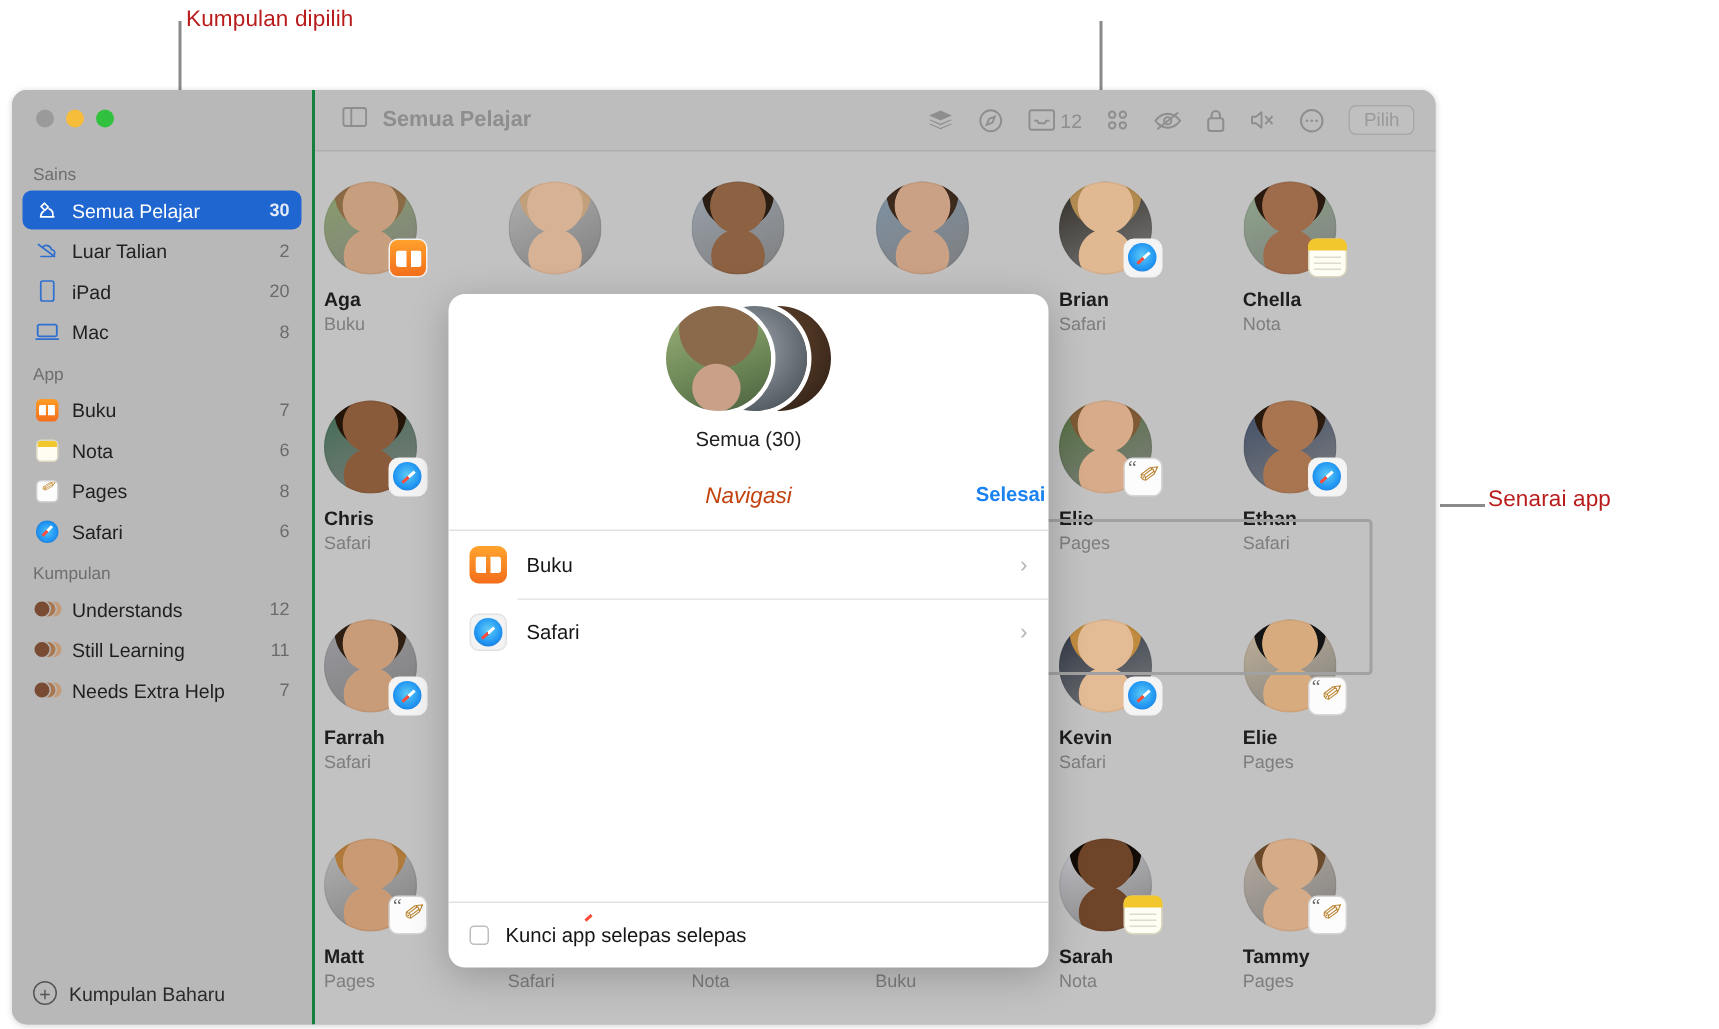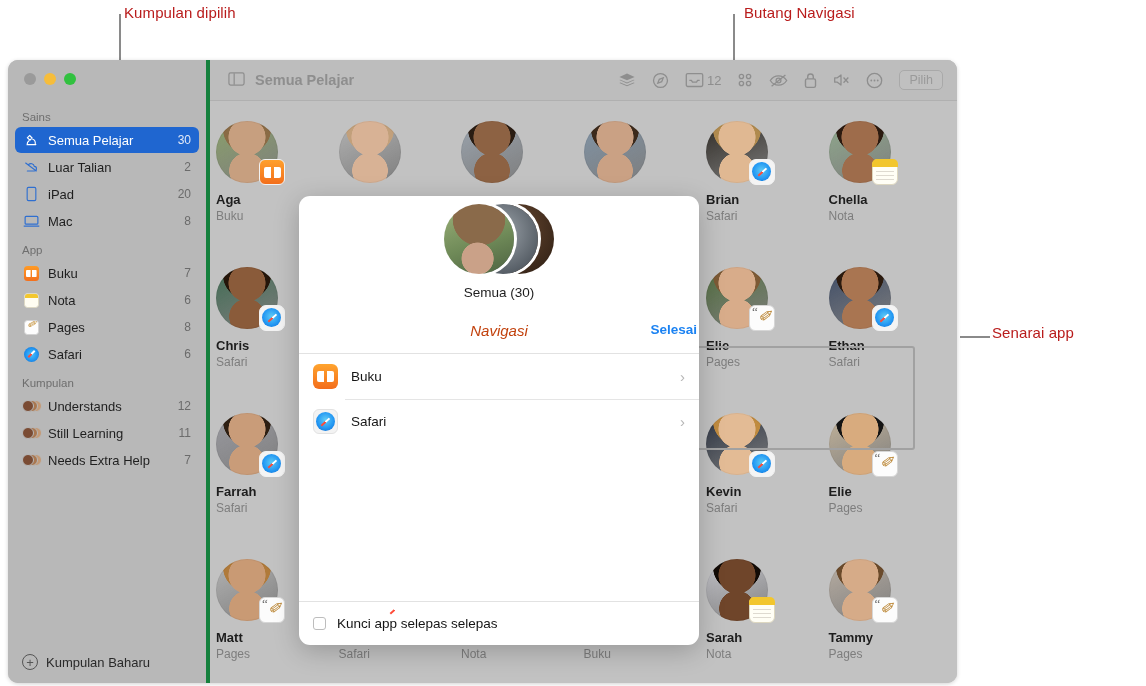--- a/index.html
+++ b/index.html
@@ -33,21 +33,21 @@
     overflow: hidden;
     background: #b9b9b9;
     box-shadow: 0 1px 4px rgba(0,0,0,0.18);
   }
 
   
   #sidebar {
     position: absolute; left: 0; top: 0;
     width: 202px; height: 100%;
     background: #b8b8b8;
-    border-right: 4px solid #15803d;
+    border-right: 2px solid #15803d;
   }
   #traffic-lights {
     position: absolute; left: 16px; top: 13px;
     display: flex; gap: 8px;
   }
   .tl { width: 12px; height: 12px; border-radius: 50%; }
   .tl.red   { background: #9a9a9a; }
   .tl.amber { background: #f6bd3b; }
   .tl.green { background: #31c13f; }
 
@@ -65,21 +65,21 @@
     font-size: 13px; color: #1f1f1f;
   }
   .sb-row.active { background: #1f66d0; color: #ffffff; }
   .sb-icon {
     width: 18px; height: 18px; margin-right: 8px;
     display: flex; align-items: center; justify-content: center;
     flex: 0 0 18px;
   }
   .sb-label { flex: 1 1 auto; white-space: nowrap; overflow: hidden; }
   .sb-count { font-size: 12px; color: #6b6b6b; }
-  .sb-row.active .sb-count { color: #e2e9f7; }
+  .sb-row.active .sb-count { color: #e2e9f7; font-weight: bold; }
 
   
   .tile { width: 15px; height: 15px; border-radius: 3.5px; display:block; }
   .tile-books { background: linear-gradient(#ff9b25, #f3701d); position: relative; }
   .tile-books::after {
     content: ""; position: absolute; left: 2px; top: 4px;
     width: 11px; height: 7px; border-radius: 1px;
     background:
       linear-gradient(#fff,#fff) left/4.6px 100% no-repeat,
       linear-gradient(#fff,#fff) right/4.6px 100% no-repeat;
@@ -309,21 +309,20 @@
   #dlg-check-label { font-size: 13.5px; color: #151515; }
 </style>
 </head>
 <body>
 
 <div id="stage">
 
   <div class="callout-label" style="left:124px; top:4px;">Kumpulan dipilih</div>
   <div class="callout-line" style="left:119px; top:14px; width:2px; height:118px;"></div>
 
-  <div class="callout-label" style="left:744px; top:4px;">Butang Navigasi</div>
   <div class="callout-line" style="left:733px; top:14px; width:2px; height:63px;"></div>
 
   <div class="callout-label" style="left:992px; top:324px;">Senarai app</div>
   <div class="callout-line" style="left:960px; top:336px; width:30px; height:2px;"></div>
 
   <div id="window">
 
     <div id="sidebar">
 
       <div id="traffic-lights">

